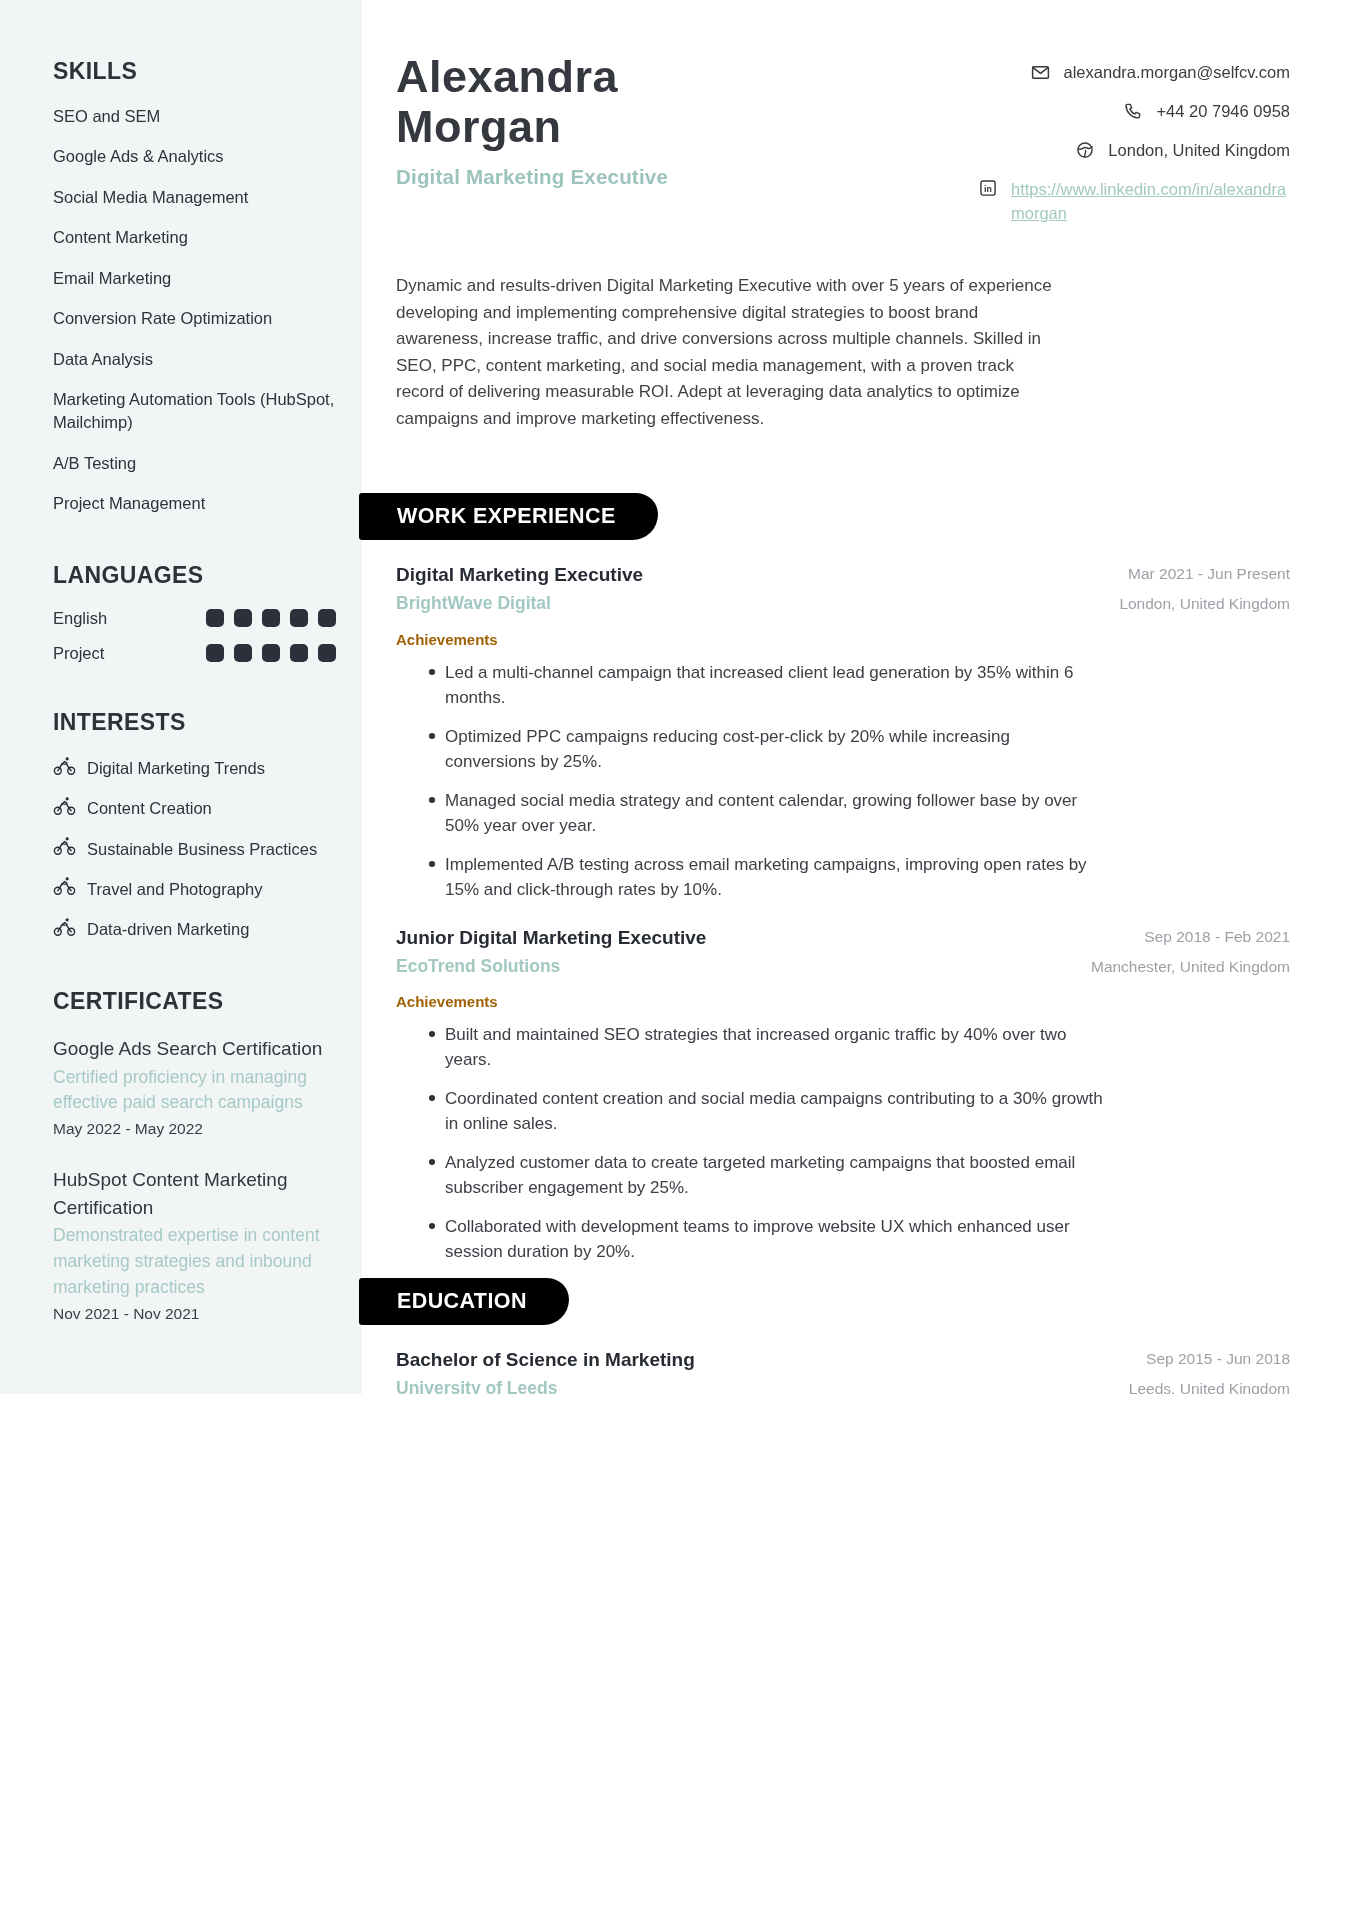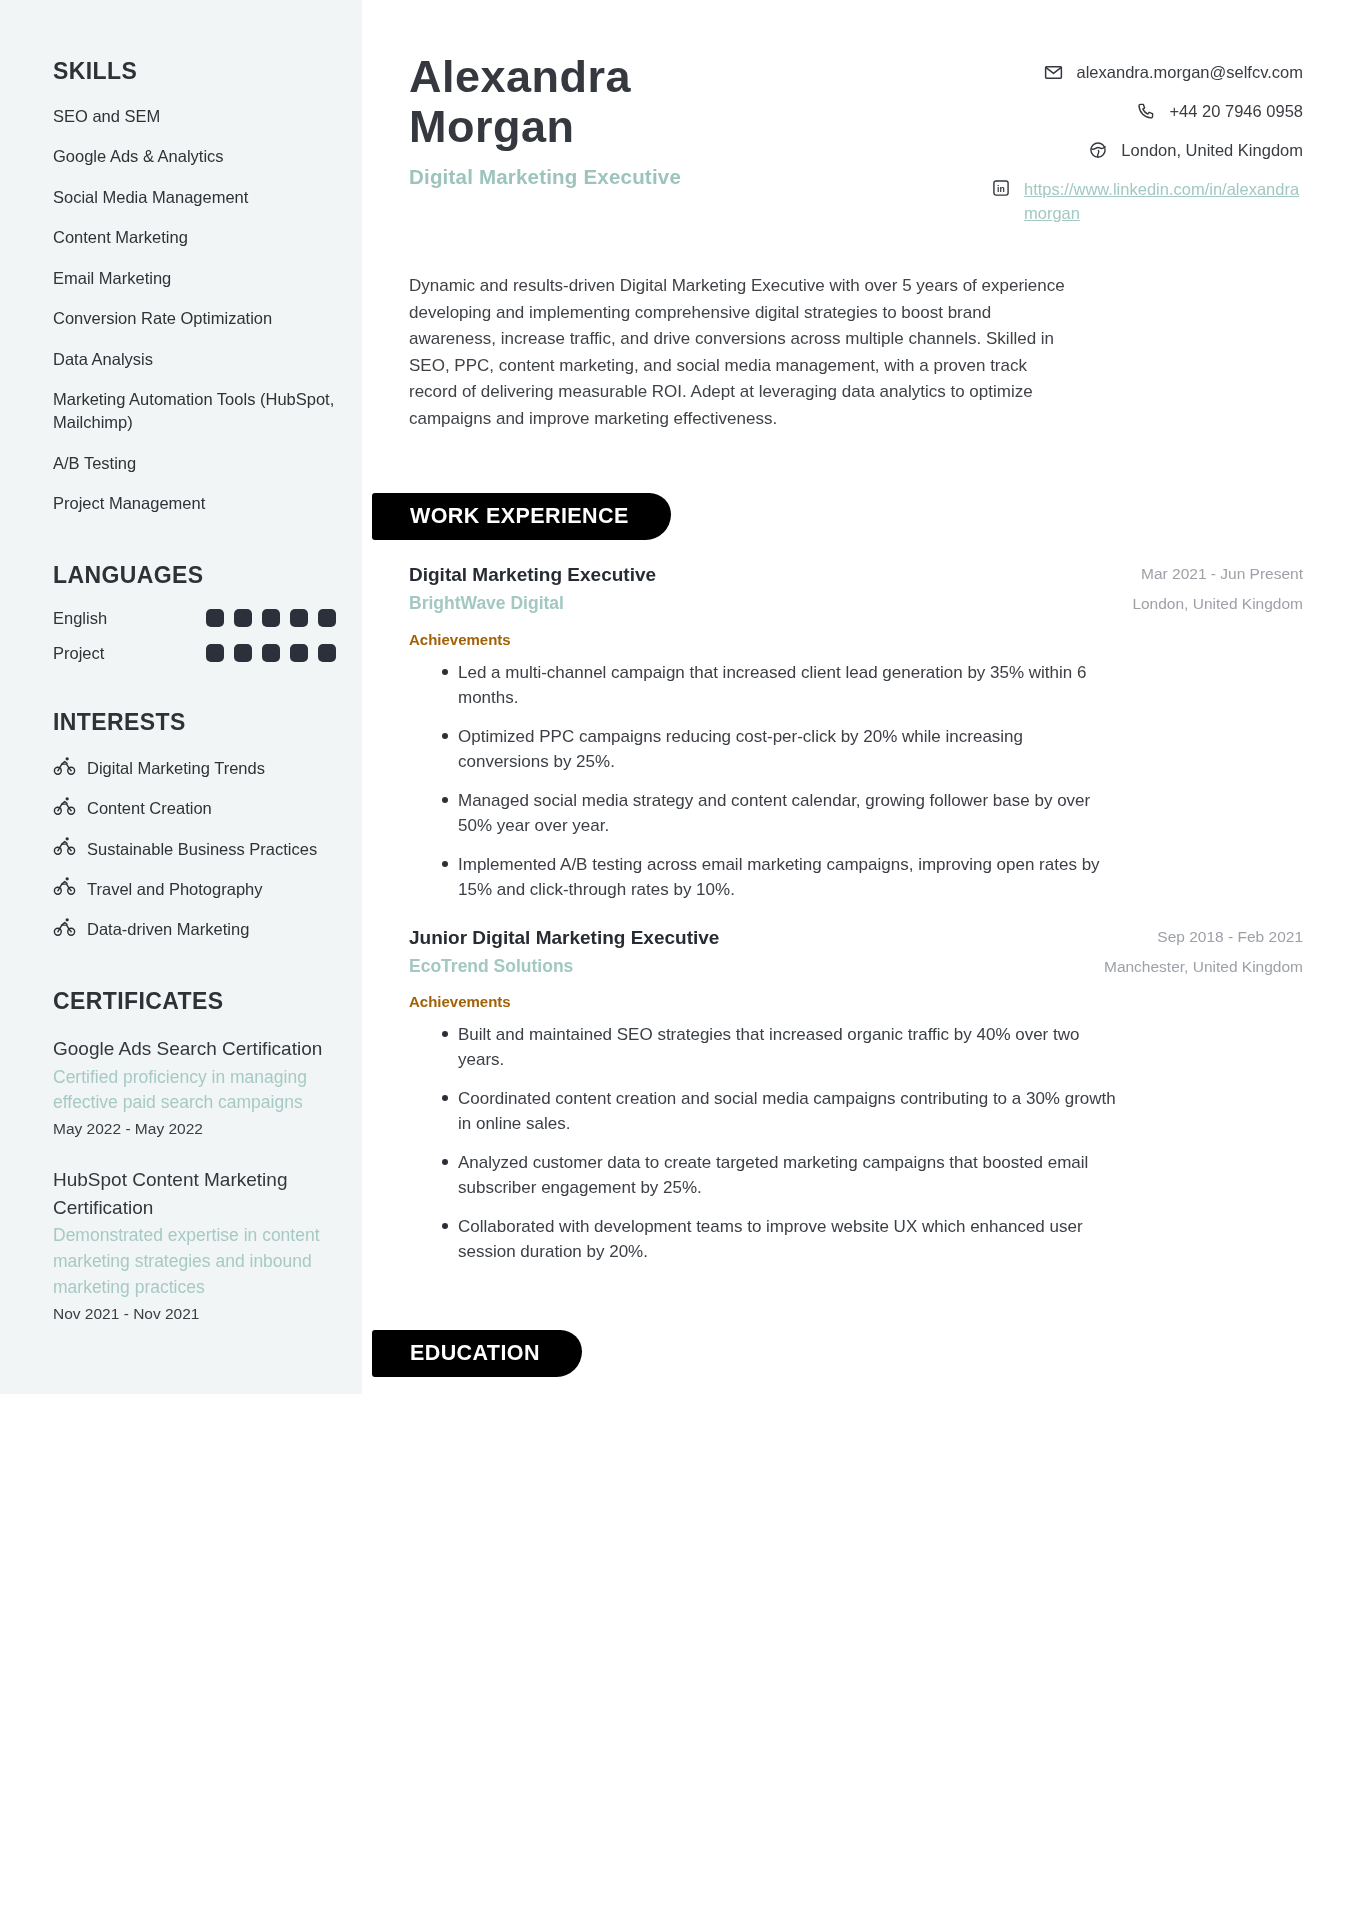--- a/index.html
+++ b/index.html
@@ -18,36 +18,36 @@
   .lang-dot{width:18px;height:18px;border-radius:5px;background:#2b303a;margin-left:10px;}
   .interests-list{list-style:none;margin:0;padding:0;}
   .interests-list li{display:flex;align-items:center;gap:11px;font-size:16.5px;color:#2f3338;
                      line-height:1.35;margin-bottom:15px;max-width:270px;}
   .interests-list svg{flex:0 0 auto;}
   .cert-item{margin-bottom:28px;}
   .cert-title{font-size:19px;color:#33373c;line-height:1.45;margin:0 0 2px 0;}
   .cert-desc{font-size:17.5px;color:#a6cac3;line-height:1.48;margin:0 0 4px 0;}
   .cert-date{font-size:15.5px;color:#3a3e43;margin:0;}
   
-  .content{position:absolute;left:409px;top:0;width:894px;}
+  .content{position:absolute;left:396px;top:0;width:894px;}
   .header-row{display:flex;justify-content:space-between;align-items:flex-start;margin-top:52px;}
   .name{font-size:45px;line-height:1.12;font-weight:800;color:#35393f;margin:0;letter-spacing:.5px;}
   .job-subtitle{font-size:20.5px;font-weight:700;color:#9cc4bd;margin-top:12px;letter-spacing:.2px;}
   .contact{width:312px;margin-top:10px;}
   .contact-row{display:flex;align-items:flex-start;gap:13px;margin-bottom:13px;
                font-size:16.5px;color:#393d42;line-height:1.3;justify-content:flex-end;}
   .contact-row svg{flex:0 0 auto;margin-top:0px;}
   .linkedin-link{color:#a2c8c1;text-decoration:underline;word-break:break-all;display:inline-block;
                  width:286px;line-height:1.45;}
   .summary{margin-top:34px;width:660px;font-size:17px;line-height:1.56;color:#3f4347;}
   .badge{display:inline-block;background:#000000;color:#ffffff;font-weight:800;font-size:21.5px;
          letter-spacing:.4px;padding:11px 42px 11px 38px;border-radius:3px 22px 26px 3px;
          margin-left:-37px;}
   .we-badge{margin-top:44px;}
-  .edu-badge{margin-top:52px;}
+  .edu-badge{}
   .entry{margin-top:24px;}
   .entry-head{display:flex;justify-content:space-between;align-items:flex-start;}
   .entry-title{font-size:19px;font-weight:800;color:#272b33;margin:0;}
   .entry-company{font-size:17.5px;font-weight:700;color:#a2c8c1;margin-top:7px;}
   .entry-meta{text-align:right;font-size:15.5px;color:#9da1a7;line-height:1.3;}
   .entry-meta .meta-loc{margin-top:10px;}
   .ach-label{font-size:15px;font-weight:700;color:#a16207;margin:16px 0 12px 0;}
   .bullets{list-style:none;margin:0;padding:0;}
   .bullets li{position:relative;padding-left:49px;font-size:17px;line-height:1.5;color:#3c4046;
               margin-bottom:13px;max-width:660px;}
@@ -261,20 +261,30 @@
             <li>Built and maintained SEO strategies that increased organic traffic by 40% over two years.</li>
             <li>Coordinated content creation and social media campaigns contributing to a 30% growth in online sales.</li>
             <li>Analyzed customer data to create targeted marketing campaigns that boosted email subscriber engagement by 25%.</li>
             <li>Collaborated with development teams to improve website UX which enhanced user session duration by 20%.</li>
           </ul>
         </div>
       </div>
 
     <div class="badge edu-badge">EDUCATION</div>
     <div class="entry">
+      <div class="entry-head">
+        <div>
+          <h3 class="entry-title">Bachelor of Science in Marketing</h3>
+          <div class="entry-company">University of Leeds</div>
+        </div>
+        <div class="entry-meta">
+          <div>Sep 2015 - Jun 2018</div>
+          <div class="meta-loc">Leeds, United Kingdom</div>
+        </div>
+      </div>
       <div class="ach-label">Courses</div>
       <ul class="bullets courses-grid" id="courses-list">
           <li>Digital Marketing Strategy</li>
           <li>Consumer Behavior</li>
           <li>Marketing Analytics</li>
           <li>SEO and SEM Fundamentals</li>
         </ul>
     </div>
 
   </main>

